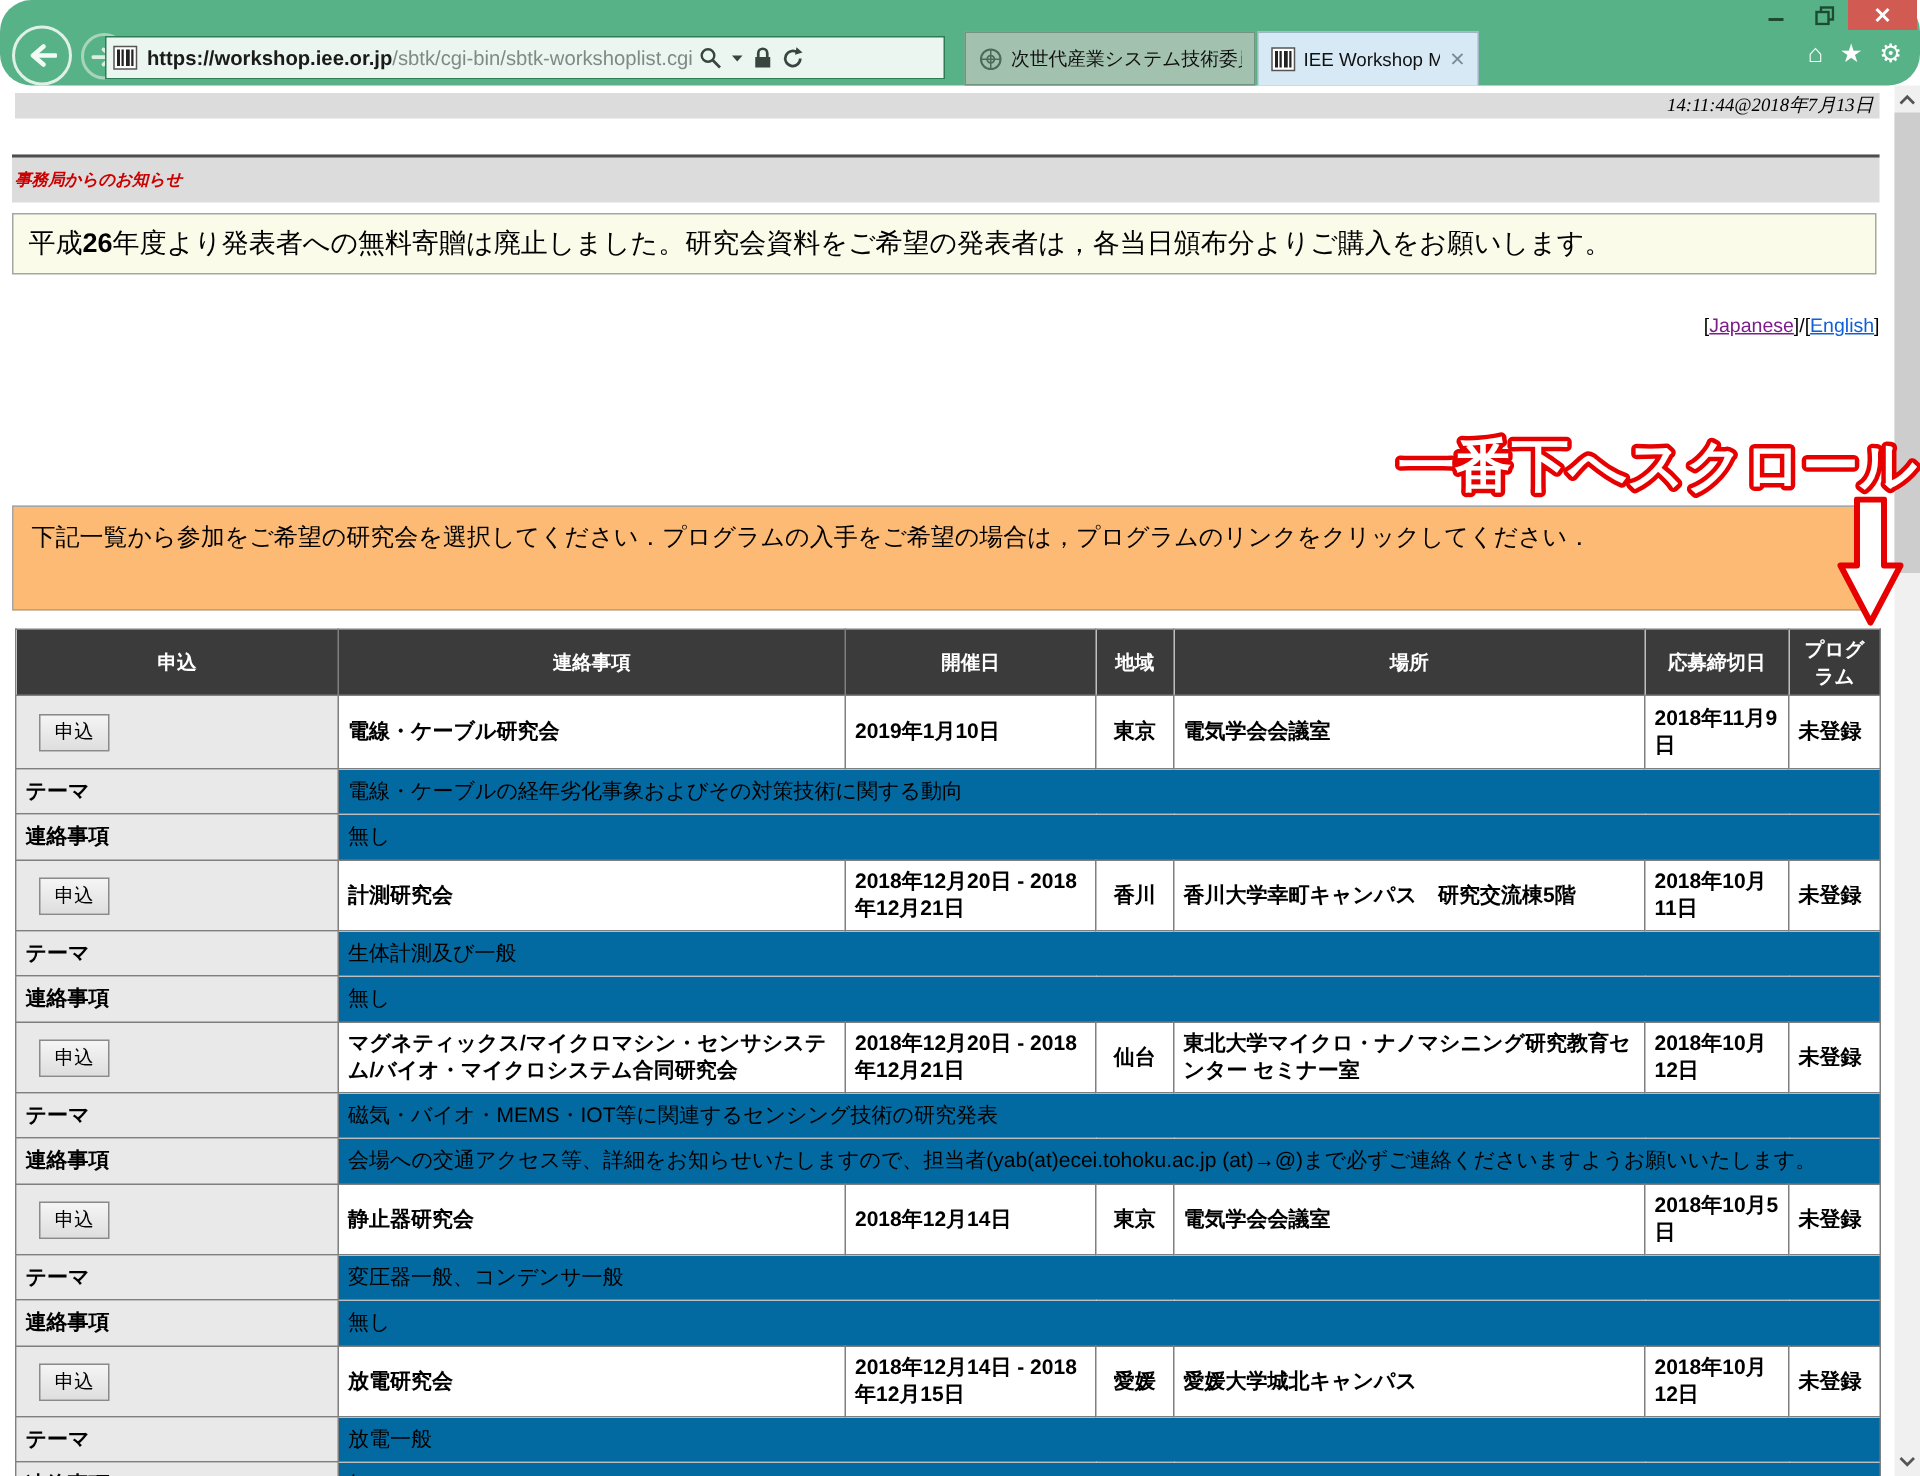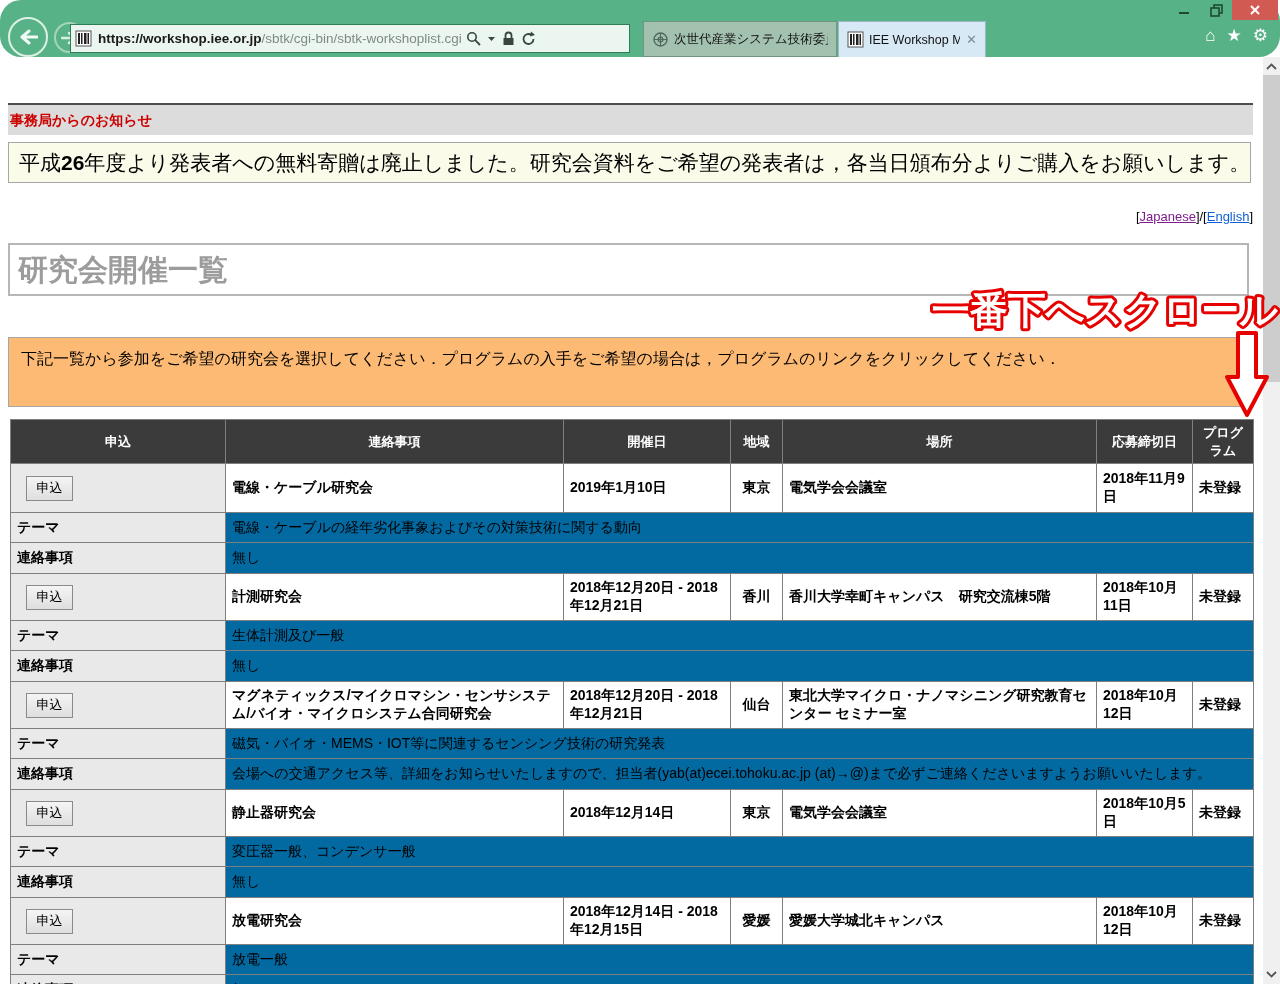--- a/index.html
+++ b/index.html
@@ -38,25 +38,25 @@
   .chrome-right-icons span { display:inline-block; line-height:1; }
 
   
   .content { position:absolute; top:57px; left:0; width:1263px; height:927px; background:#fff; overflow:hidden; z-index:1; }
 
   .timestamp-bar { position:absolute; left:10px; top:5px; width:1243px; height:17px; background:#dcdcdc;
                    font-family:"Liberation Serif","DejaVu Serif",serif; font-style:italic; font-size:12.5px;
                    text-align:right; padding-right:4px; line-height:17px; color:#000; }
 
   .announce-head { position:absolute; left:8px; top:46px; width:1245px; height:32px; background:#dcdcdc;
-                   border-top:2px solid #4d4d4d; color:#cc0000; font-weight:bold; font-size:14px;
-                   line-height:30px; padding-left:2px; }
+                   border-top:2px solid #4d4d4d; color:#cc0000; font-weight:bold; font-size:11px;
+                   line-height:30px; padding-left:2px;font-style:italic; }
 
   .notice-box { position:absolute; left:8px; top:85px; width:1243px; height:41px; background:#fbfbe9;
-                border:1px solid #a6a6a6; font-size:21px; line-height:39px; padding-left:10px; color:#000; white-space:nowrap; }
+                border:1px solid #a6a6a6; font-size:18px; line-height:39px; padding-left:10px; color:#000; white-space:nowrap; }
   .notice-box b { font-weight:bold; }
 
   .lang-line { position:absolute; left:0; top:152px; width:1253px; text-align:right; font-size:13px; color:#000; }
   .lang-line a { text-decoration:underline; }
   .lang-jp { color:#7d1d8c; }
   .lang-en { color:#0e5fd8; }
 
   .title-box { position:absolute; left:8px; top:186px; width:1241px; height:53px; border:2px solid #b6b6b6;
                background:#fff; color:#9c9c9c; font-size:30px; font-weight:bold; line-height:49px; padding-left:8px; }
 
@@ -181,28 +181,28 @@
 
   <div class="chrome-right-icons">
     <span>⌂</span>
     <span>★</span>
     <span>⚙</span>
   </div>
 </div>
 
 <div class="content">
 
+  <div class="timestamp-bar">14:11:44@2018年7月13日</div>
 
   <div class="announce-head">事務局からのお知らせ</div>
 
   <div class="notice-box"><span>平成</span><b>26</b><span>年度より発表者への無料寄贈は廃止しました。研究会資料をご希望の発表者は，各当日頒布分よりご購入をお願いします。</span></div>
 
   <div class="lang-line"><span>[</span><a class="lang-jp" href="#">Japanese</a><span>]/[</span><a class="lang-en" href="#">English</a><span>]</span></div>
 
-  <div class="title-box">研究会開催一覧</div>
 
   <div class="instr-box">
     <div>下記一覧から参加をご希望の研究会を選択してください．プログラムの入手をご希望の場合は，プログラムのリンクをクリックしてください．</div>
   </div>
 
   <table class="workshops">
     <colgroup>
       <col style="width:215px">
         <col style="width:338px">
         <col style="width:167px">

